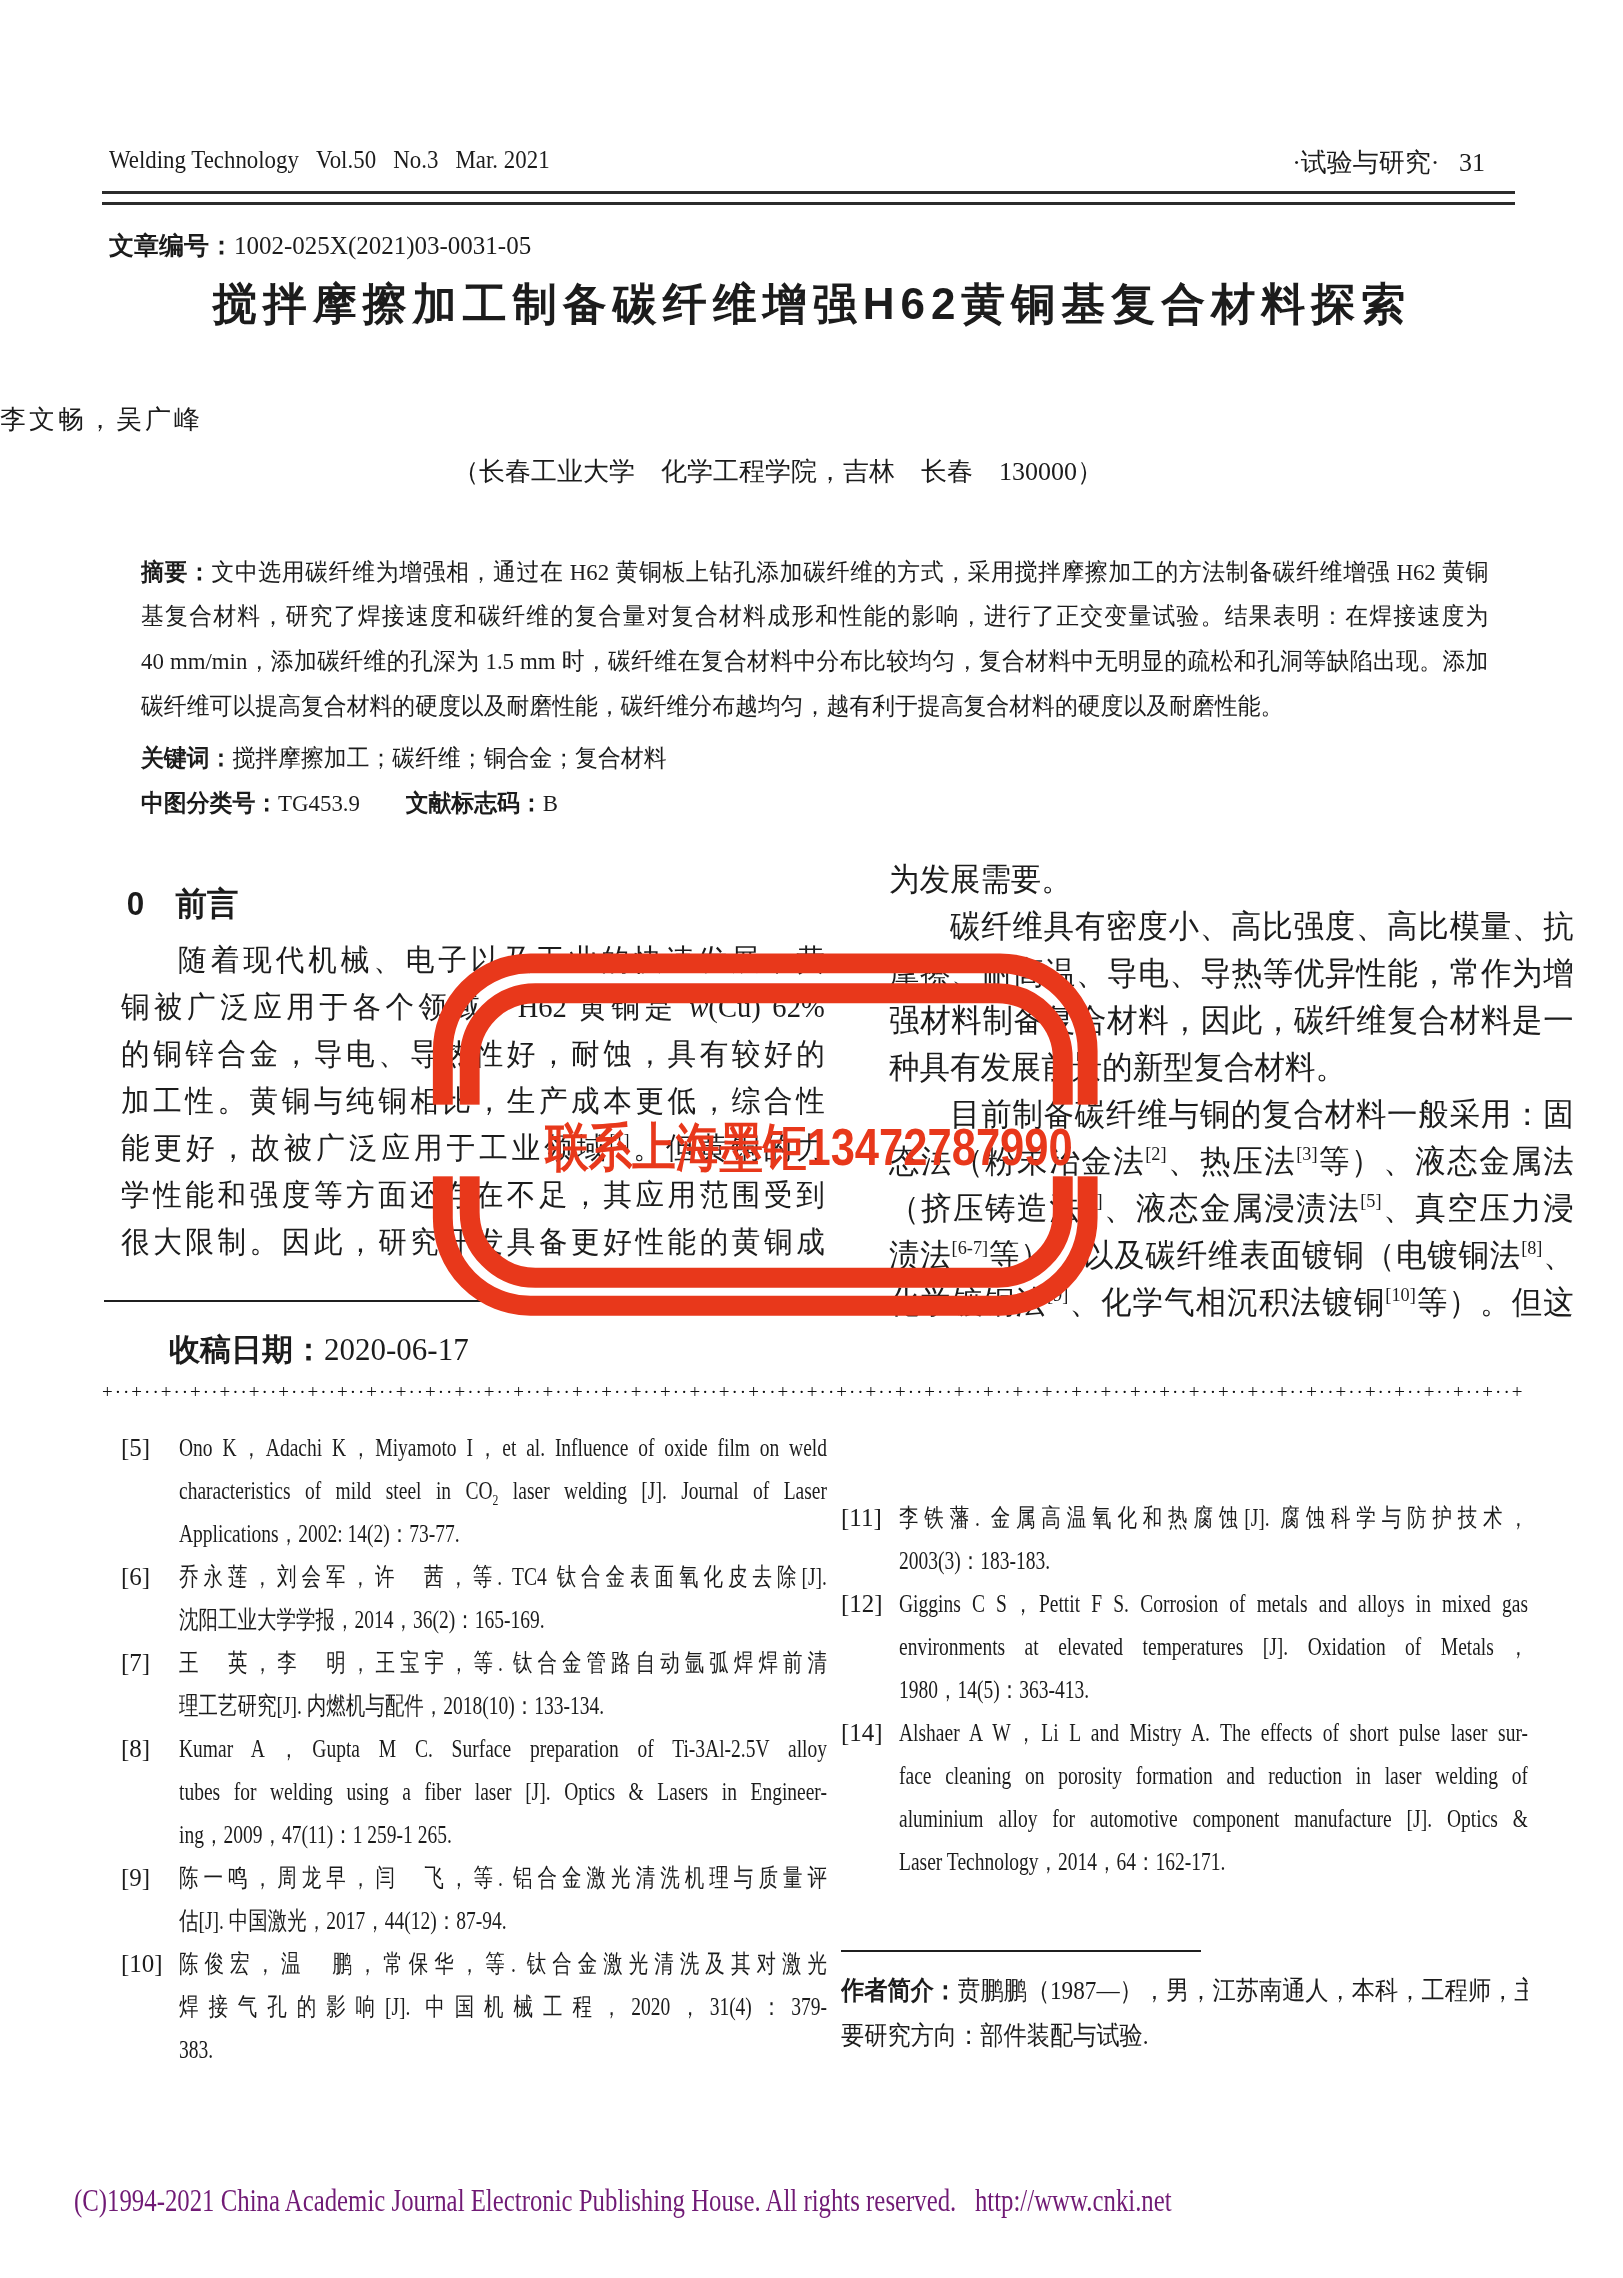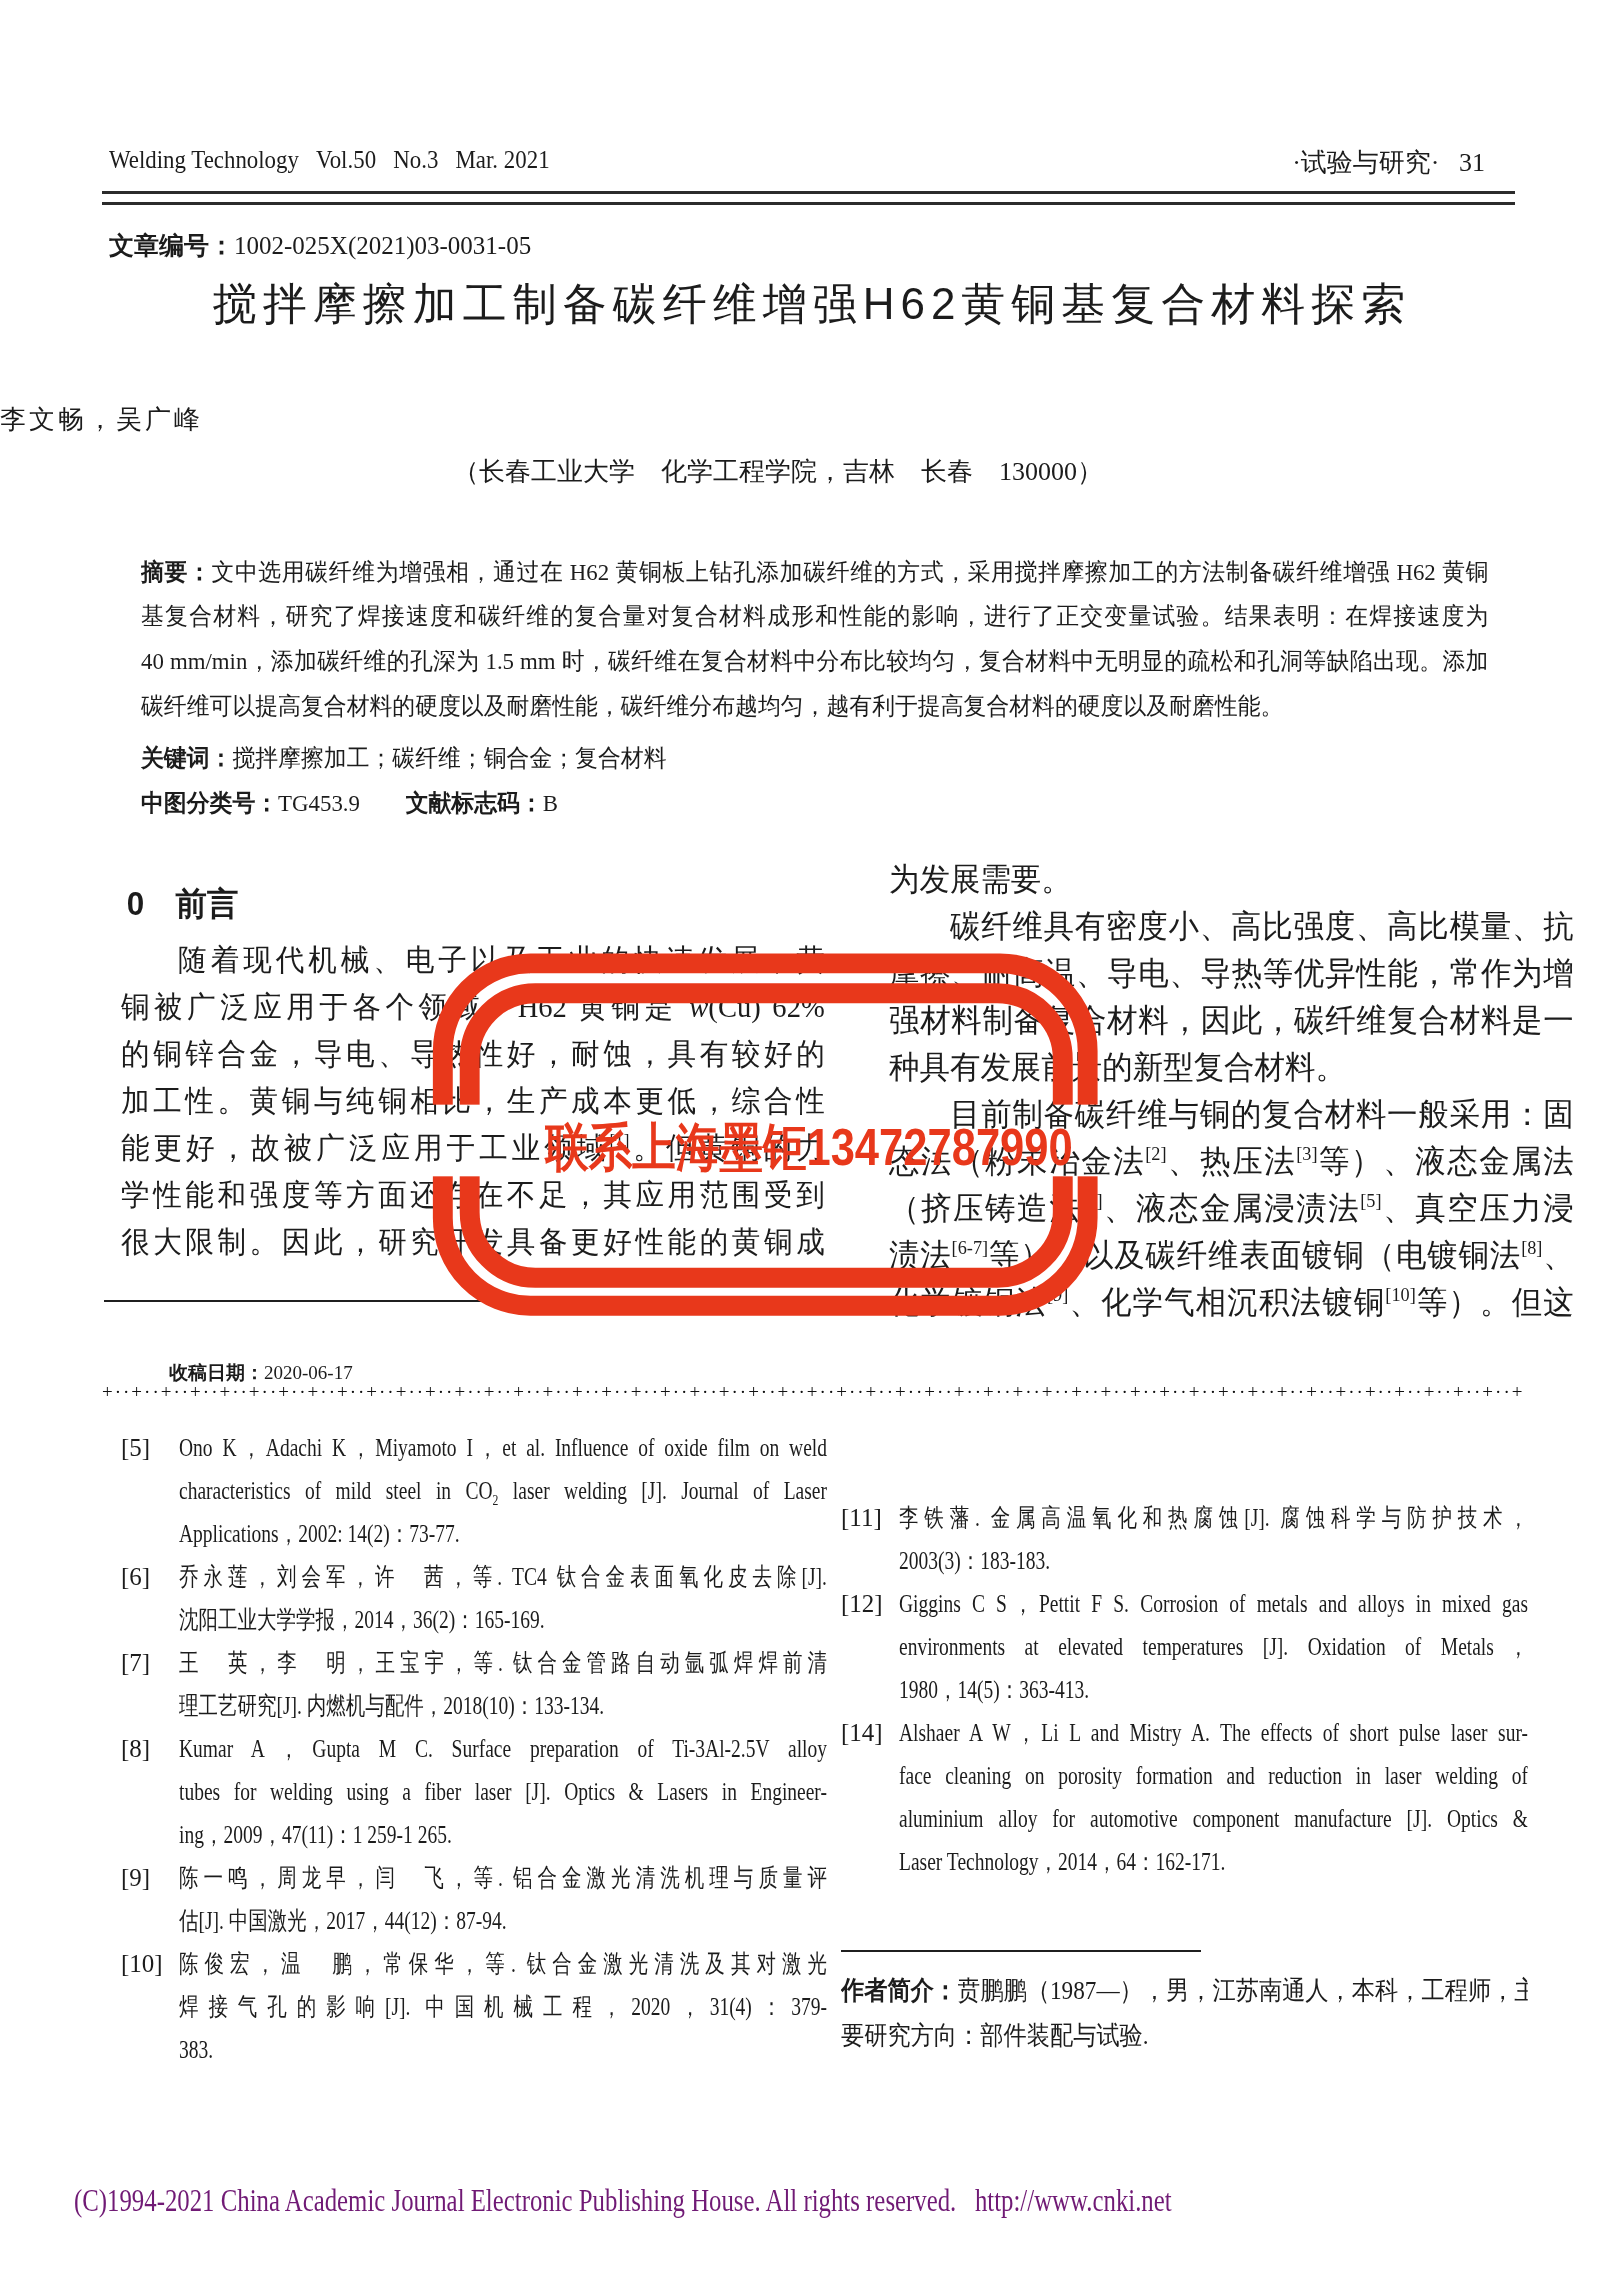--- a/index.html
+++ b/index.html
@@ -14,21 +14,21 @@
   sub{font-size:0.60em;vertical-align:sub;line-height:0;}
 
   .abs{position:absolute;}
 
   
   #header-row{top:145px;left:109px;width:1376px;display:flex;justify-content:space-between;font-size:26px;gap:48px;}
   #double-rule{top:191px;left:102px;width:1413px;height:8px;
     border-top:3px solid #2b2b2b;border-bottom:3px solid #2b2b2b;}
   #article-no{top:223px;left:109px;font-size:25px;margin-top:6px;}
 
-  #paper-title{top:275px;left:0;width:1624px;text-align:center;font-size:44px;font-weight:normal;
+  #paper-title{top:275px;left:0;width:1624px;text-align:center;font-size:44px;font-weight:bold;
     font-family:"Liberation Sans","DejaVu Sans",sans-serif;letter-spacing:6px;}
   #authors{top:402px;left:0;width:1284px;font-size:26px;letter-spacing:3px;}
   #affiliation{top:454px;left:0;width:1556px;text-align:center;font-size:26px;}
 
   
   #abstract-block{top:549px;left:141px;width:1348px;font-size:24px;}
   #abstract-block .ln{height:45px;line-height:45px;}
   #kw-line{margin-top:6px;}
   
   #col-left{top:856px;left:121px;width:704px;font-size:30px;}
@@ -43,21 +43,21 @@
 
   
   .sq95{width:105%;transform:scaleX(.952);transform-origin:0 0;}
   .sq88{width:113.6%;transform:scaleX(.88);transform-origin:0 0;}
   .sq80{width:125%;transform:scaleX(.8);transform-origin:0 0;}
   .sq78{width:128.2%;transform:scaleX(.78);transform-origin:0 0;}
   .sq89{width:112%;transform:scaleX(.893);transform-origin:0 0;}
 
   
   #foot-sep{top:1300px;left:104px;width:560px;border-top:2px solid #1f1f1f;height:0;}
-  #received{top:1327px;left:169px;width:557px;font-size:19px;margin-top:23px;}
+  #received{top:1327px;left:169px;width:557px;font-size:31px;}
   #received .ln{height:45px;line-height:45px;}
 
   
   #divider{top:1381px;left:102px;width:1425px;font-size:19px;letter-spacing:2px;
     white-space:nowrap;overflow:hidden;color:#111;}
 
   
   #refs-left{top:1426px;left:121px;width:706px;}
   #refs-right{top:1496px;left:841px;width:687px;font-family:Liberation Serif, serif;}
   .ref{display:flex;font-size:25px;}

